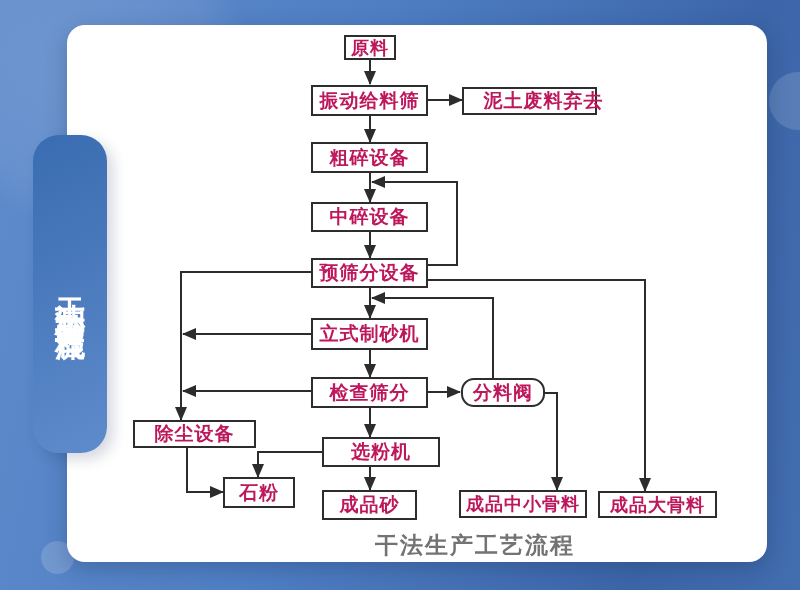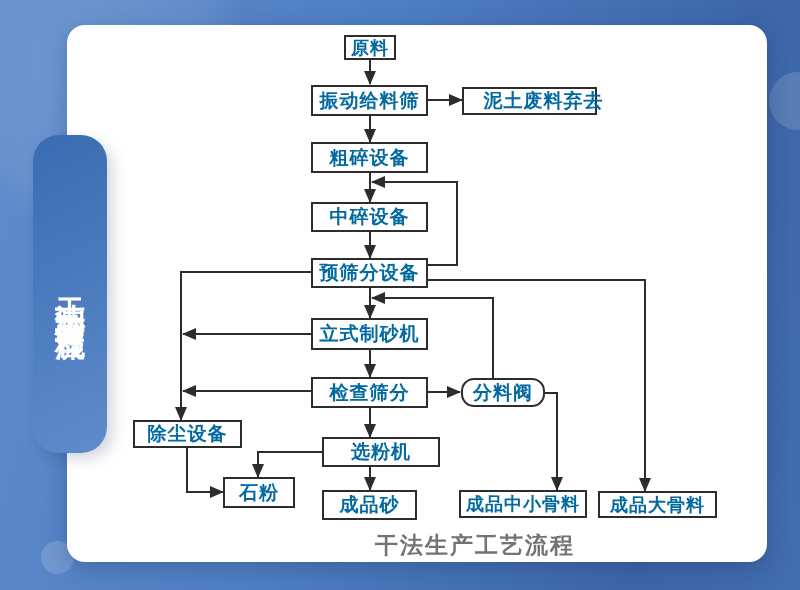--- a/index.html
+++ b/index.html
@@ -19,21 +19,21 @@
     position:absolute;left:67px;top:25px;width:700px;height:537px;
     background:#ffffff;border-radius:18px;z-index:2;
     box-shadow:0 6px 22px rgba(20,40,80,0.28);
   }
   .edges{position:absolute;left:0;top:0;z-index:3;pointer-events:none;}
   .node{
     position:absolute;z-index:4;background:#ffffff;
     border:2px solid #2d2d2d;box-sizing:border-box;
     display:flex;align-items:center;justify-content:center;
     font-family:"Liberation Serif","DejaVu Serif",serif;
-    font-size:19px;font-weight:600;color:#0369a1;white-space:nowrap;
+    font-size:19px;font-weight:600;color:#be185d;white-space:nowrap;
     letter-spacing:1px;
   }
   .caption{
     position:absolute;left:325px;top:530px;width:300px;z-index:4;
     text-align:center;font-family:"Liberation Serif","DejaVu Serif",serif;
     font-size:23px;font-weight:700;color:#737373;letter-spacing:2px;
   }
   .pill{
     position:absolute;left:33px;top:135px;width:74px;height:318px;z-index:5;
     background:linear-gradient(155deg,#3a6cb1 0%,#4a7abd 45%,#5e8bcb 100%);
@@ -85,21 +85,21 @@
 
 <div class="node" style="left:344px;top:35px;width:52px;height:25px;font-size:18px;">原料</div>
 <div class="node" style="left:311px;top:85px;width:117px;height:31px;">振动给料筛</div>
 <div class="node" style="left:462px;top:87px;width:135px;height:28px;padding-left:28px;">泥土废料弃去</div>
 <div class="node" style="left:311px;top:142px;width:117px;height:31px;">粗碎设备</div>
 <div class="node" style="left:311px;top:202px;width:117px;height:30px;">中碎设备</div>
 <div class="node" style="left:311px;top:258px;width:117px;height:30px;">预筛分设备</div>
 <div class="node" style="left:311px;top:318px;width:117px;height:32px;">立式制砂机</div>
 <div class="node" style="left:311px;top:377px;width:117px;height:31px;">检查筛分</div>
 <div class="node" style="left:461px;top:378px;width:84px;height:29px;border-radius:13px;">分料阀</div>
-<div class="node" style="left:133px;top:420px;width:109px;height:28px;">除尘设备</div>
+<div class="node" style="left:133px;top:420px;width:123px;height:28px;">除尘设备</div>
 <div class="node" style="left:322px;top:437px;width:118px;height:30px;">选粉机</div>
 <div class="node" style="left:223px;top:477px;width:72px;height:31px;">石粉</div>
 <div class="node" style="left:322px;top:490px;width:95px;height:30px;">成品砂</div>
 <div class="node" style="left:459px;top:490px;width:128px;height:28px;font-size:18px;">成品中小骨料</div>
 <div class="node" style="left:598px;top:491px;width:119px;height:27px;font-size:18px;">成品大骨料</div>
 
 <div class="caption">干法生产工艺流程</div>
 
 <div class="pill">
   <span>干法制砂工艺流程</span>

